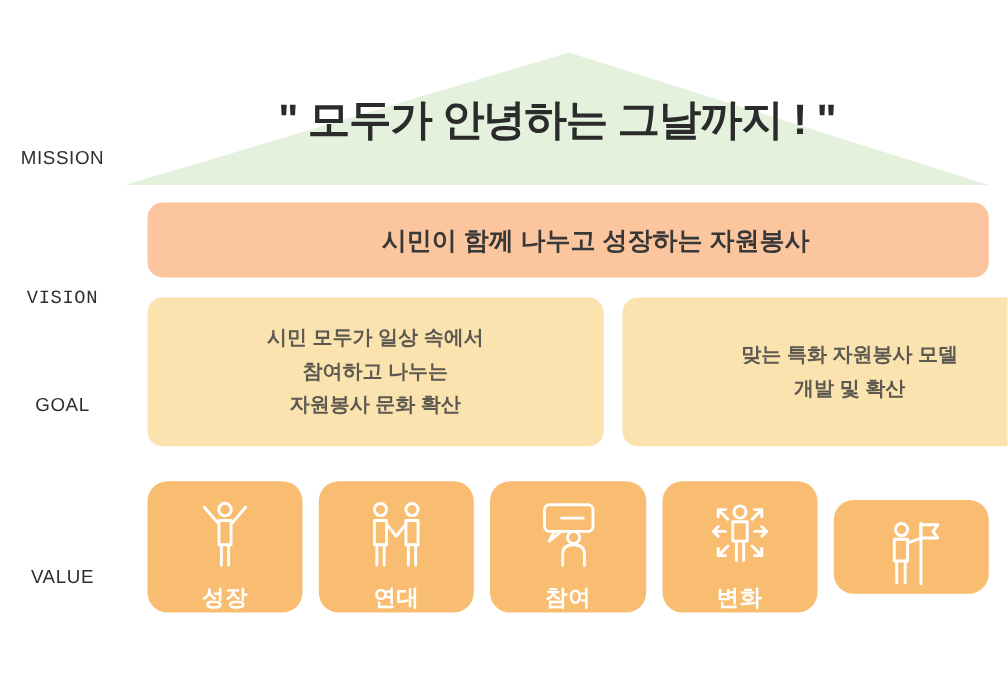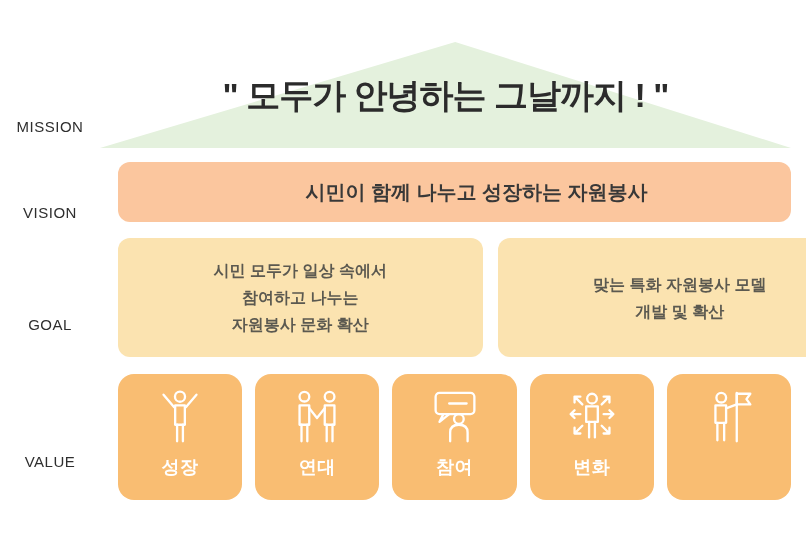--- a/index.html
+++ b/index.html
@@ -11,21 +11,21 @@
   }
   .stage { position: absolute; inset: 0; width: 806px; height: 540px; }
 
   
   .row-label {
     position: absolute; left: 0; width: 100px;
     text-align: center; font-size: 15px; color: #2e2e2e;
     letter-spacing: 0.5px; font-weight: 400; margin-top: 28px;
   }
   .lbl-mission { top: 90px; }
-  .lbl-vision  { top: 176px; }
+  .lbl-vision  { top: 202px; font-family: Liberation Mono, monospace; }
   .lbl-goal    { top: 288px; }
   .lbl-value   { top: 425px; }
 
   
   .triangle {
     position: absolute; left: 100px; top: 42px;
     width: 691px; height: 106px;
     background: #E4F1DD;
     clip-path: polygon(51.4% 0, 100% 100%, 0 100%);
   }
@@ -55,21 +55,21 @@
     display: flex; flex-direction: column;
     align-items: center; justify-content: center;
     text-align: center; color: #5b5950;
     font-size: 16px; font-weight: 700; line-height: 27px;
   }
 
   
   .value-row {
     position: absolute; left: 118px; top: 374px;
     width: 673px; height: 126px;
-    display: flex; gap: 13px;
+    display: flex; gap: 13px; align-items: center;
   }
   .value-card {
     flex: 1 1 0; background: #F9BD72; border-radius: 16px;
     display: flex; flex-direction: column;
     align-items: center; justify-content: flex-start;
     padding-top: 13px;
   }
   .value-card .icon { width: 62px; height: 62px; }
   .value-card .icon svg {
     width: 100%; height: 100%;

